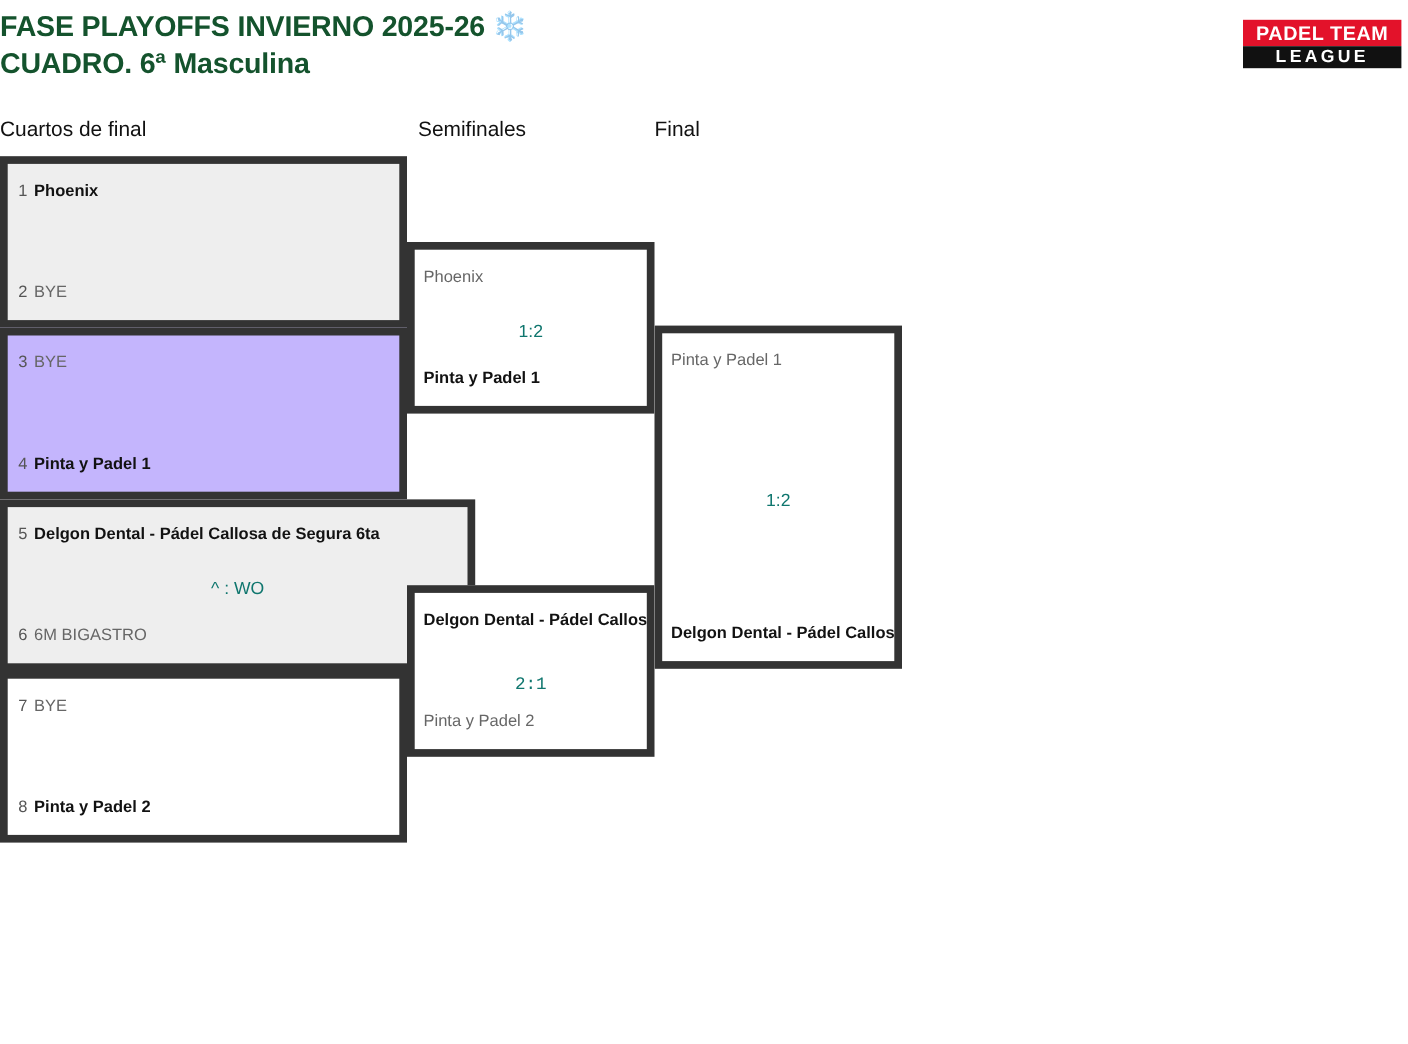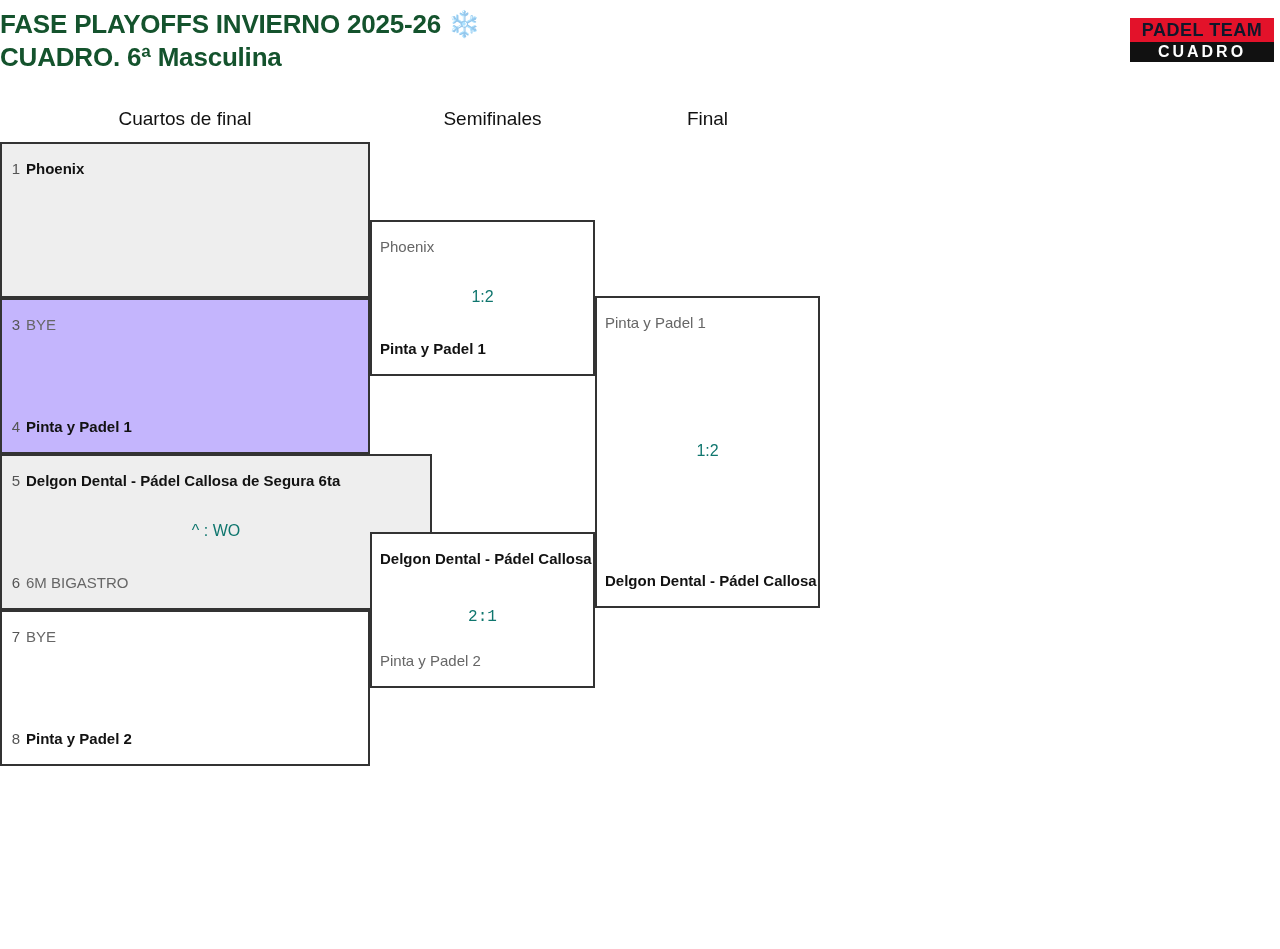--- a/index.html
+++ b/index.html
@@ -41,21 +41,21 @@
     right: 6px;
     top: 18px;
     width: 144px;
     height: 44px;
     background: #ffffff;
   }
   .logo-top {
     width: 144px;
     height: 24px;
     background: #e3122a;
-    color: #0f172a;
+    color: #ffffff;
     font-size: 18px;
     font-weight: 900;
     letter-spacing: 0.5px;
     line-height: 24px;
     text-align: center;
     font-family: "Liberation Sans", sans-serif;
     box-sizing: border-box;
   }
   .logo-bottom {
     width: 144px;
@@ -70,40 +70,40 @@
     box-sizing: border-box;
   }
 
   
   .round-heading {
     position: absolute;
     top: 108px;
     font-size: 19px;
     font-weight: 400;
     color: #111111;
-    text-align: center;
+    text-align: left;
     white-space: nowrap;
   }
   #round-heading-0 { left: 0px;   width: 370px; }
   #round-heading-1 { left: 380px; width: 225px; }
   #round-heading-2 { left: 595px; width: 225px; }
 
   
   #bracket {
     position: absolute;
     left: 0;
     top: 0;
     width: 1280px;
     height: 949px;
   }
 
   .match {
     position: absolute;
     box-sizing: border-box;
-    border: 2px solid #4c1d95;
+    border: 7px solid #4c1d95;
     overflow: hidden;
   }
   .match.shaded { background: #eeeeee; }
   .match.plain  { background: #ffffff; }
 
   .slot {
     position: absolute;
     left: 0;
     width: 100%;
     height: 26px;
@@ -152,35 +152,38 @@
   .match.later .pname { font-size: 15px; }
 </style>
 </head>
 <body>
 
 <div id="page-header">
   <div id="bracket-title">FASE PLAYOFFS INVIERNO 2025-26 ❄️
 CUADRO. 6ª Masculina</div>
   <div id="brand-logo">
     <div class="logo-top">PADEL TEAM</div>
-    <div class="logo-bottom">CUADRO</div>
+    <div class="logo-bottom">LEAGUE</div>
   </div>
 </div>
 
 <div class="round-heading" id="round-heading-0">Cuartos de final</div>
 <div class="round-heading" id="round-heading-1">Semifinales</div>
 <div class="round-heading" id="round-heading-2">Final</div>
 
 <div id="bracket">
 
   <div class="match shaded" id="qf-0" style="left: 0px; top: 142px; width: 370px; height: 156px; background: rgb(238, 238, 238); border-color: rgb(51, 51, 51);">
     <div class="slot top">
       <span class="seed">1</span><span class="pname winner">Phoenix</span>
     </div>
     <div class="score" style="top:66px;"></div>
+    <div class="slot bottom">
+      <span class="seed">2</span><span class="pname loser">BYE</span>
+    </div>
   </div>
 
   <div class="match plain" id="qf-1" style="left: 0px; top: 298px; width: 370px; height: 156px; background: #c4b5fd; border-color: rgb(51, 51, 51);">
     <div class="slot top">
       <span class="seed">3</span><span class="pname loser">BYE</span>
     </div>
     <div class="score" style="top:66px;"></div>
     <div class="slot bottom">
       <span class="seed">4</span><span class="pname winner">Pinta y Padel 1</span>
     </div>

